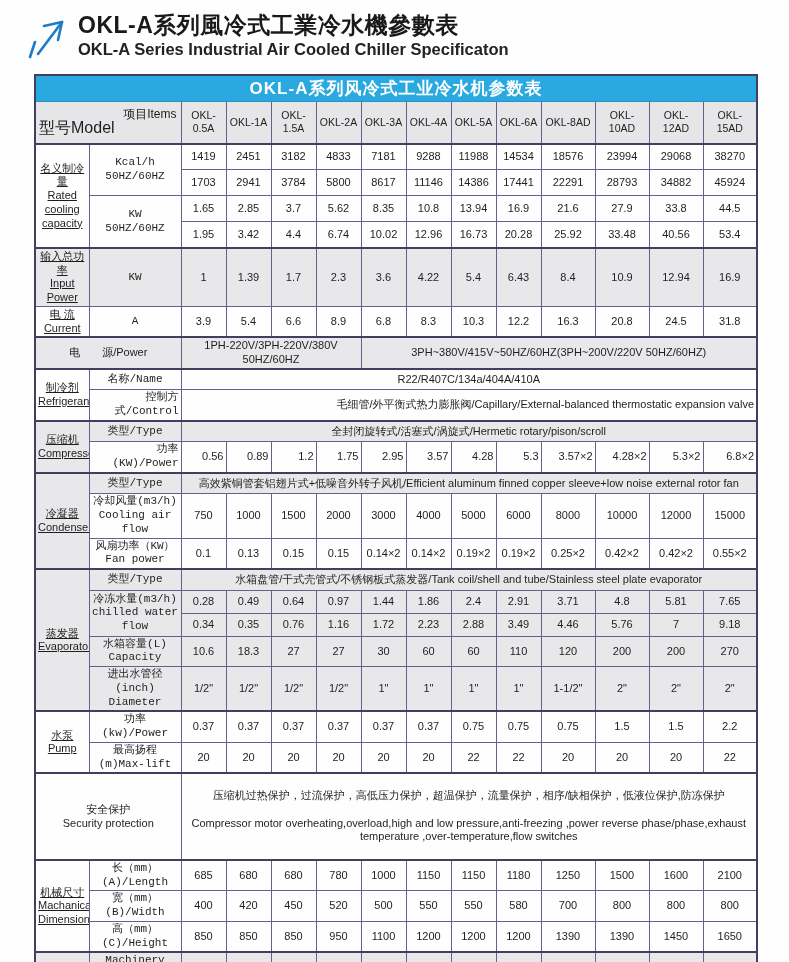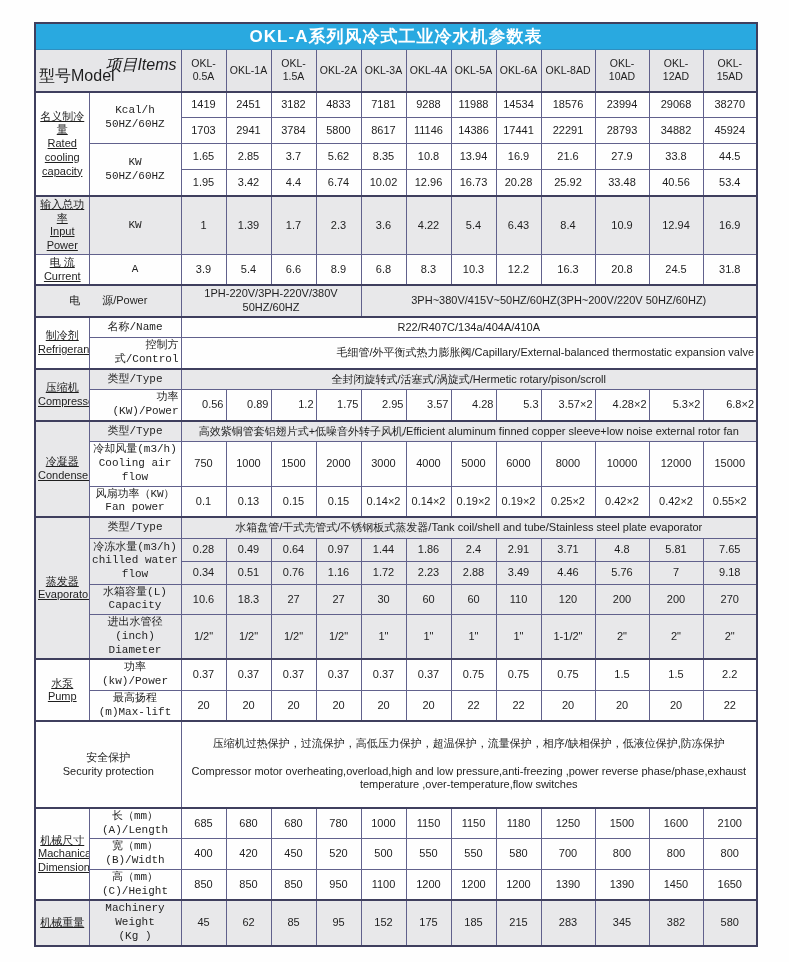--- a/index.html
+++ b/index.html
@@ -17,21 +17,21 @@
         border:2px solid #3f3f5e;padding-left:48px;}
   .spec th,.spec td{border:1px solid #61618c;font-weight:normal;text-align:center;
         vertical-align:middle;white-space:pre-line;padding:1px 2px;box-sizing:border-box;
         font-size:11px;line-height:1.25;color:#1e1e1e;overflow:hidden;}
   .banner th{background:#29a9e0;color:#ffffff;font-size:17px;font-weight:bold;
         height:26px;letter-spacing:1px;border:1px solid #2f8fc0;}
   tr.models th{background:#e6e6e8;font-size:10.5px;height:30px;}
   .corner{position:relative;background:
         linear-gradient(to bottom right,transparent 48.8%,#55557a 48.8%,#55557a 51.2%,transparent 51.2%),#e6e6e8;}
   .corner .c-model{position:absolute;left:3px;bottom:5px;font-size:16px;}
-  .corner .c-items{position:absolute;right:4px;top:5px;font-size:16px;font-style:italic;}
+  .corner .c-items{position:absolute;right:4px;top:5px;font-size:12px;}
   .shade,.shade th,.shade td{background:#e8e8ea;}
   .g{font-size:11px;text-decoration:underline;}
   .i{font-size:11px;font-family:Liberation Mono, monospace;}
   .sec-td{text-align:left;padding:3px 6px;font-size:10.5px;line-height:1.5;}
   .h26 th,.h26 td{height:26px;}
   .h28 th,.h28 td{height:28px;}
   .h21 th,.h21 td{height:21px;}
   .h24 th,.h24 td{height:24px;text-align:right;}
   .h29 th,.h29 td{height:29px;}
   .h23 th,.h23 td{height:23px;}
@@ -44,20 +44,34 @@
   
   .notes{margin:14px 0 0 56px;font-size:10.5px;color:#3a3a3a;line-height:1.55;width:700px;}
   .note-line{white-space:normal;}
   .indent-0{padding-left:0;}
 </style>
 </head>
 <body>
 
 <div class="page">
 
+  <div class="hdr">
+    <svg class="logo" viewBox="0 0 42 46">
+      <g fill="none" stroke="#1c7cc9" stroke-width="2.6" stroke-linecap="round">
+        <path d="M10 40 L34 8"></path>
+        <path d="M34 8 L16 12"></path>
+        <path d="M34 8 L30 26"></path>
+        <path d="M7 28 L2 43"></path>
+      </g>
+    </svg>
+    <div>
+      <div class="t-zh">OKL-A系列風冷式工業冷水機參數表</div>
+      <div class="t-en">OKL-A Series Industrial Air Cooled Chiller Specificaton</div>
+    </div>
+  </div>
 
   <table class="spec">
     <colgroup>
       <col style="width:54px">
         <col style="width:92px">
       <col style="width:45px">
         <col style="width:45px">
         <col style="width:45px">
         <col style="width:45px">
       <col style="width:45px">
@@ -290,21 +304,21 @@
           <td>1.86</td>
           <td>2.4</td>
           <td>2.91</td>
           <td>3.71</td>
           <td>4.8</td>
           <td>5.81</td>
           <td>7.65</td>
         </tr>
     <tr class="h23 shade">
           <td>0.34</td>
-          <td>0.51</td>
+          <td>0.35</td>
           <td>0.76</td>
           <td>1.16</td>
           <td>1.72</td>
           <td>2.23</td>
           <td>2.88</td>
           <td>3.49</td>
           <td>4.46</td>
           <td>5.76</td>
           <td>7</td>
           <td>9.18</td>

